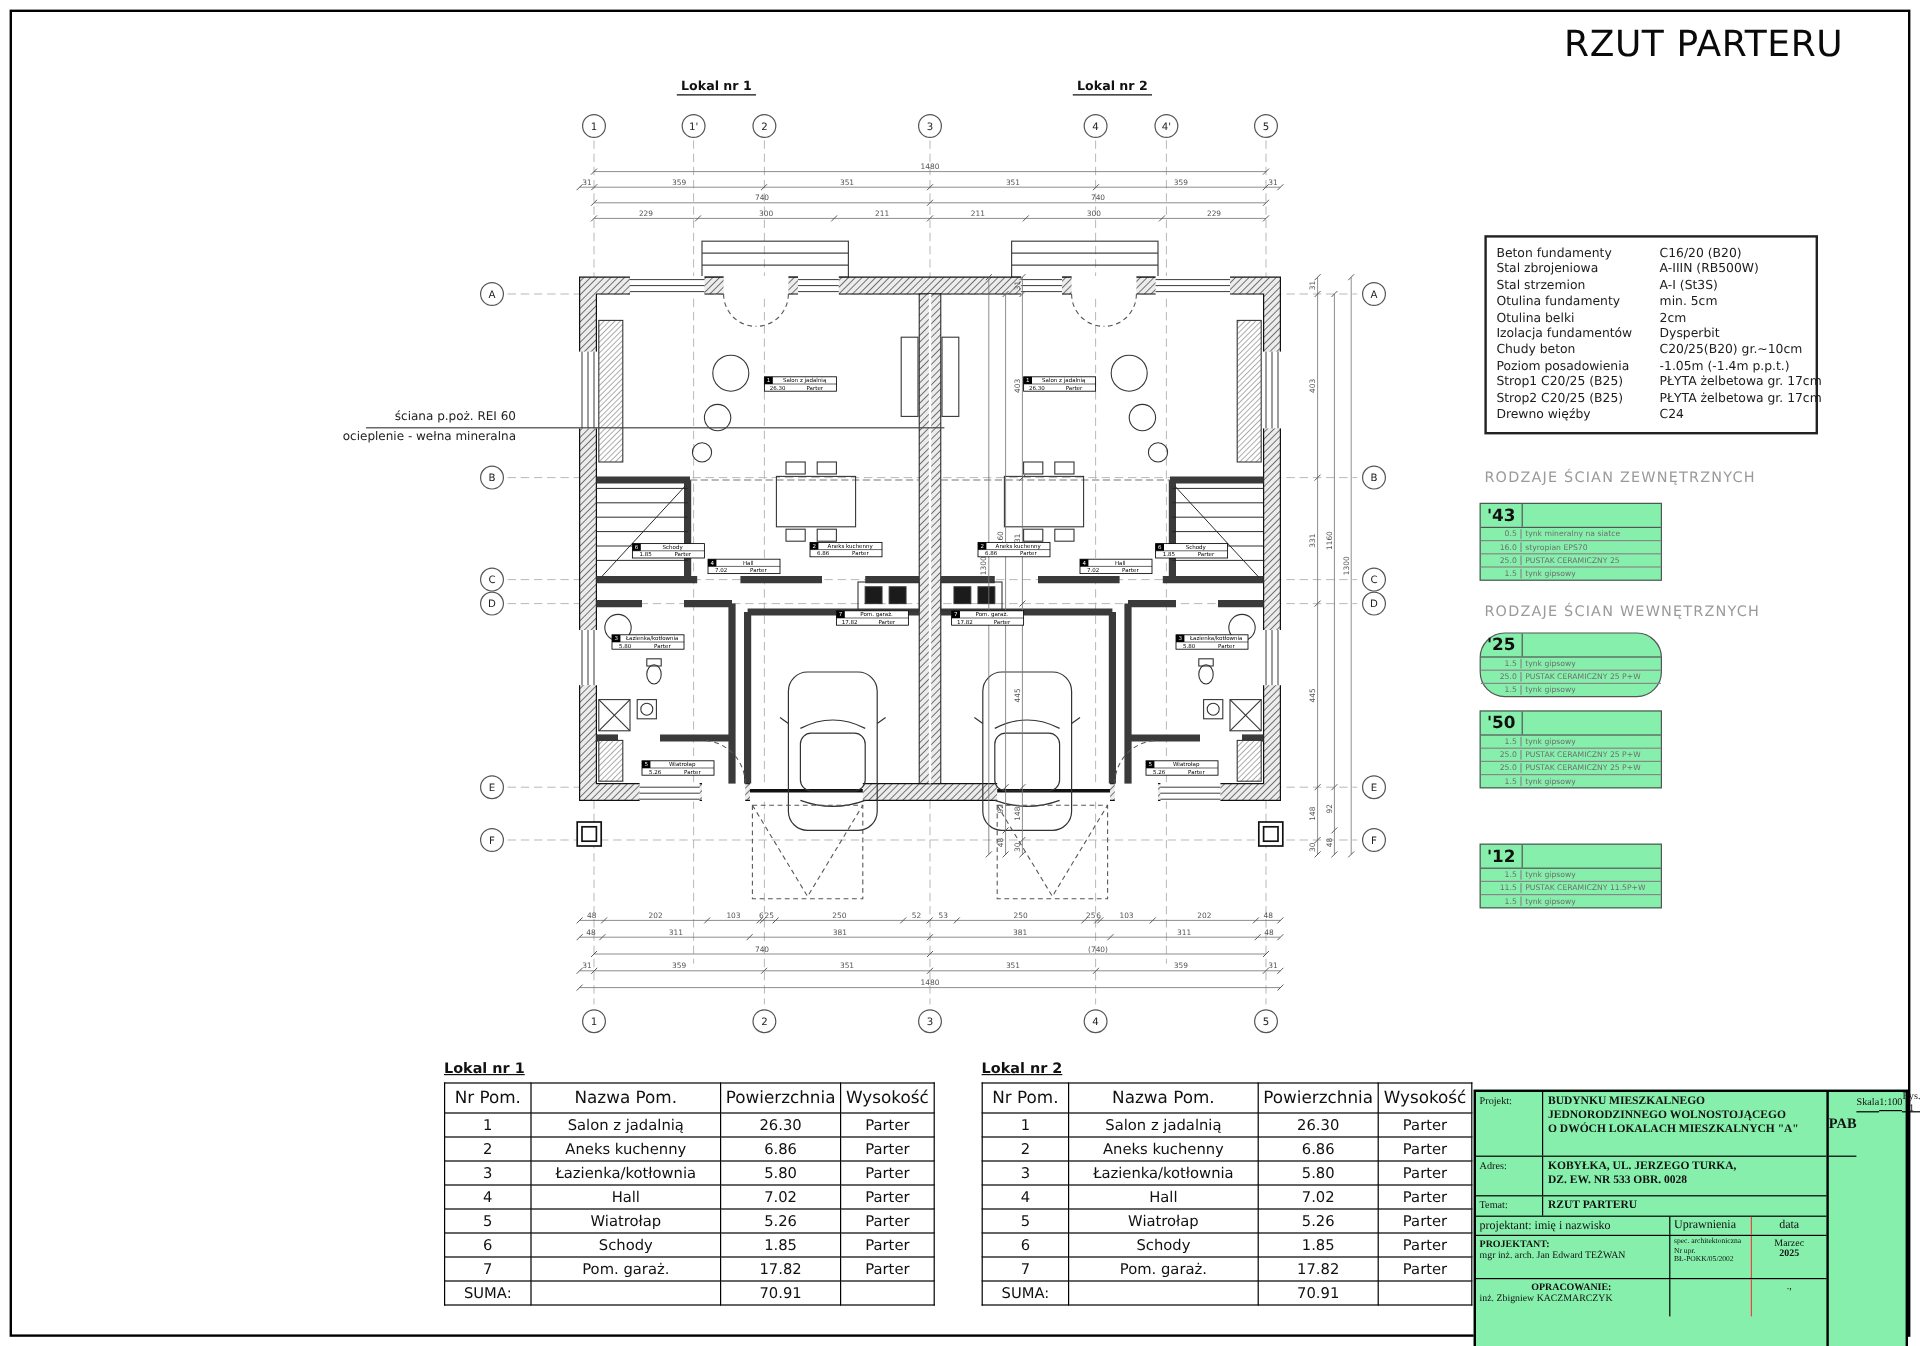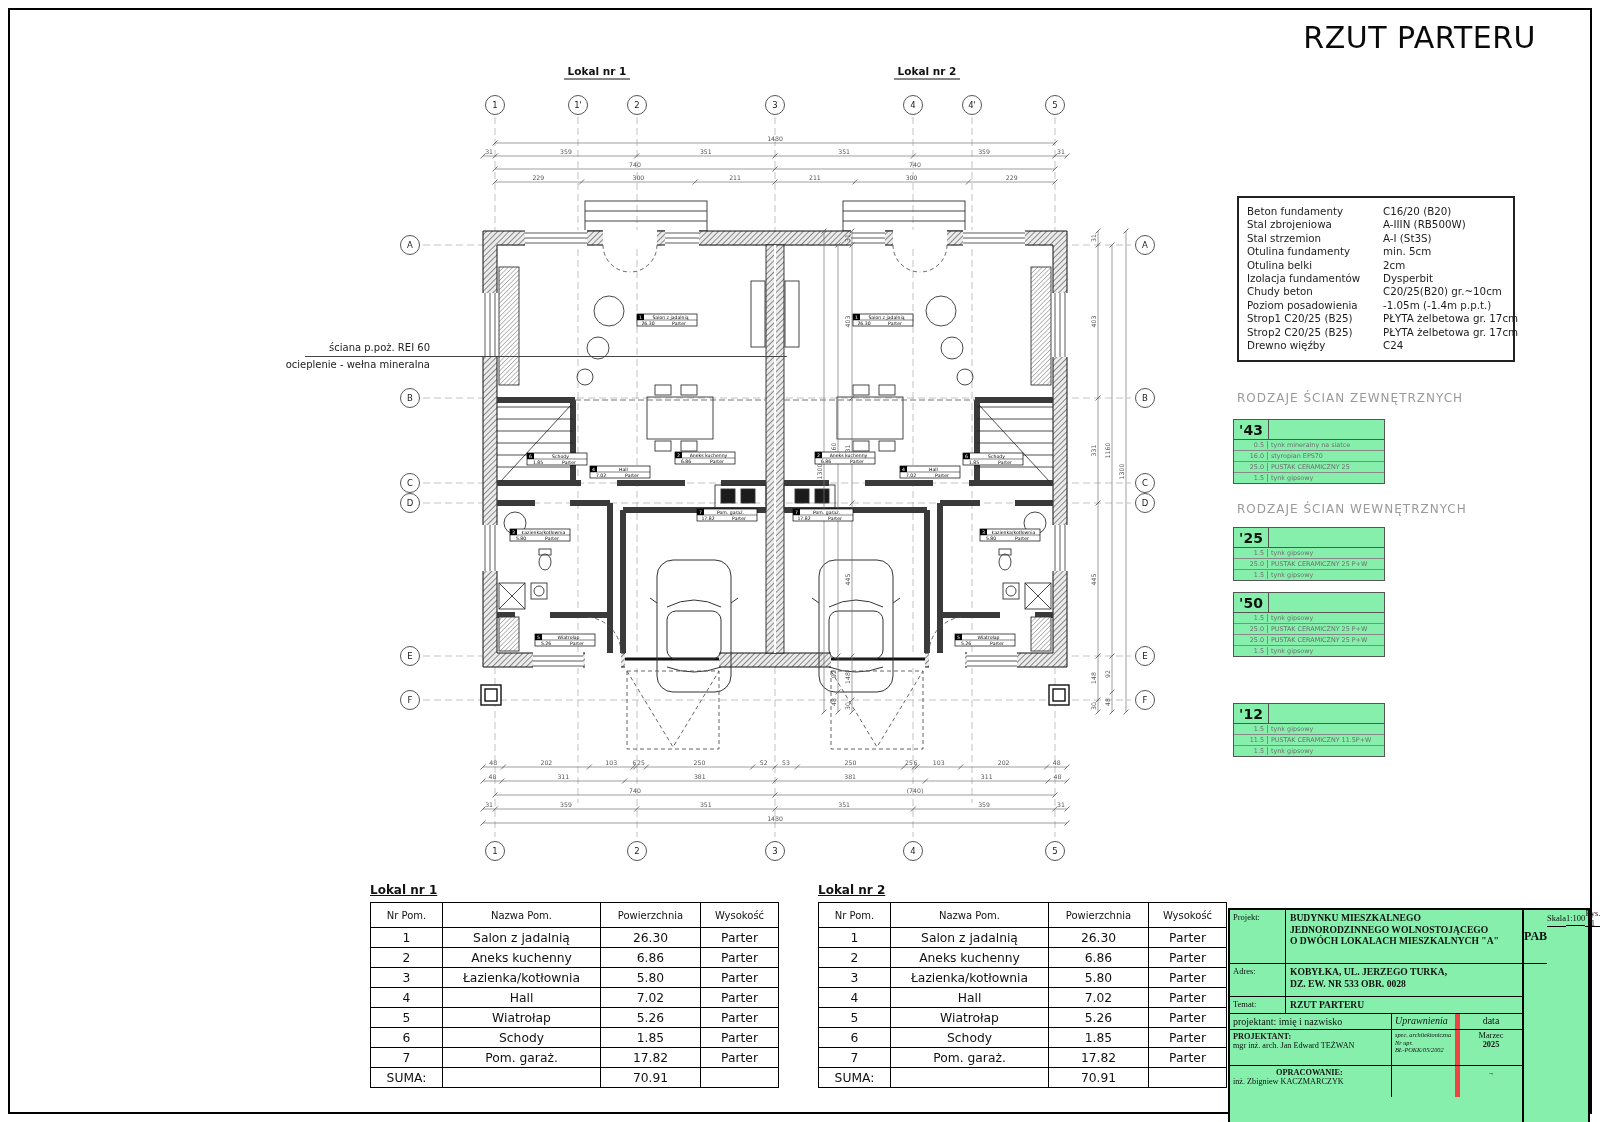--- a/index.html
+++ b/index.html
@@ -27,31 +27,31 @@
   
   .firenote1{position:absolute;left:268px;top:342px;width:162px;text-align:right;font-size:10px;color:#222;}
   .fireline{position:absolute;left:305px;top:356px;width:482px;border-top:1px solid #444;}
   .firenote2{position:absolute;left:256px;top:359px;width:174px;text-align:right;font-size:10px;color:#222;}
   
   .rt-wrap{position:absolute;width:392px;}
   .rt-cap{font-size:12px;font-weight:bold;text-decoration:underline;margin-bottom:5px;}
   table.rt{border-collapse:collapse;table-layout:fixed;width:390px;background:#fff;}
   table.rt td,table.rt th{border:1.6px solid #000;text-align:center;font-weight:normal;
       font-size:12.3px;height:19px;padding:0 2px;overflow:hidden;white-space:nowrap;}
-  table.rt th{font-size:10px;height:24px;margin-left:28px;}
+  table.rt th{font-size:14px;height:24px;margin-left:28px;}
   
   .tb{position:absolute;left:1228px;top:908px;width:362px;height:223px;border:2px solid #000;
       box-sizing:border-box;display:flex;font-family:"Liberation Serif",serif;background:#86efac;}
   .tb .left{width:292px;flex:none;display:flex;flex-direction:column;}
   .tb .right{width:68px;flex:none;border-left:2px solid #000;display:flex;flex-direction:row;}
   .tb-row{display:flex;border-bottom:1px solid #000;box-sizing:border-box;}
   .tb-lbl{width:56px;flex:none;border-right:1px solid #000;font-size:8.5px;padding:2px 3px;box-sizing:border-box;}
   .tb-val{flex:1;padding:2px 4px;font-weight:bold;font-size:9.6px;line-height:11.5px;}
   .tb-c1{width:162px;flex:none;border-right:1px solid #000;padding:2px 3px;box-sizing:border-box;}
-  .tb-c2{width:68px;flex:none;border-right:5px solid #ef4444;padding:1px 3px;box-sizing:border-box;font-style:italic;}
+  .tb-c2{width:68px;flex:none;border-right:1px solid #ef4444;padding:1px 3px;box-sizing:border-box;}
   .tb-c3{flex:1;padding:1px 3px;text-align:center;}
   .tb-small{font-size:8.3px;}
   .tb-tiny{font-size:6.3px;line-height:7.5px;}
   .tb-name{font-size:8.2px;}
   .tb-h{font-size:10px;}
   .rcell{border-bottom:1px solid #000;text-align:center;box-sizing:border-box;font-size:8.5px;
          display:flex;align-items:center;justify-content:center;}
   svg text{font-family:"DejaVu Sans",sans-serif;}
 </style>
 </head>
@@ -679,21 +679,21 @@
       <div class="leg-row">
         <div class="leg-th">25.0</div>
         <div class="leg-desc">PUSTAK CERAMICZNY 25</div>
       </div>
       <div class="leg-row">
         <div class="leg-th">1.5</div>
         <div class="leg-desc">tynk gipsowy</div>
       </div>
     </div>
   <div class="leghead" style="left:1237px;top:502px;">RODZAJE ŚCIAN WEWNĘTRZNYCH</div>
-  <div class="legtbl" style="left:1233px;top:527px;" id="leg-1">
+  <div class="legtbl" style="left:1233px;top:527px;border-radius:21px;" id="leg-1">
       <div class="leg-toprow">
         <div class="leg-code">'25</div>
       </div>
       <div class="leg-row">
         <div class="leg-th">1.5</div>
         <div class="leg-desc">tynk gipsowy</div>
       </div>
       <div class="leg-row">
         <div class="leg-th">25.0</div>
         <div class="leg-desc">PUSTAK CERAMICZNY 25 P+W</div>

